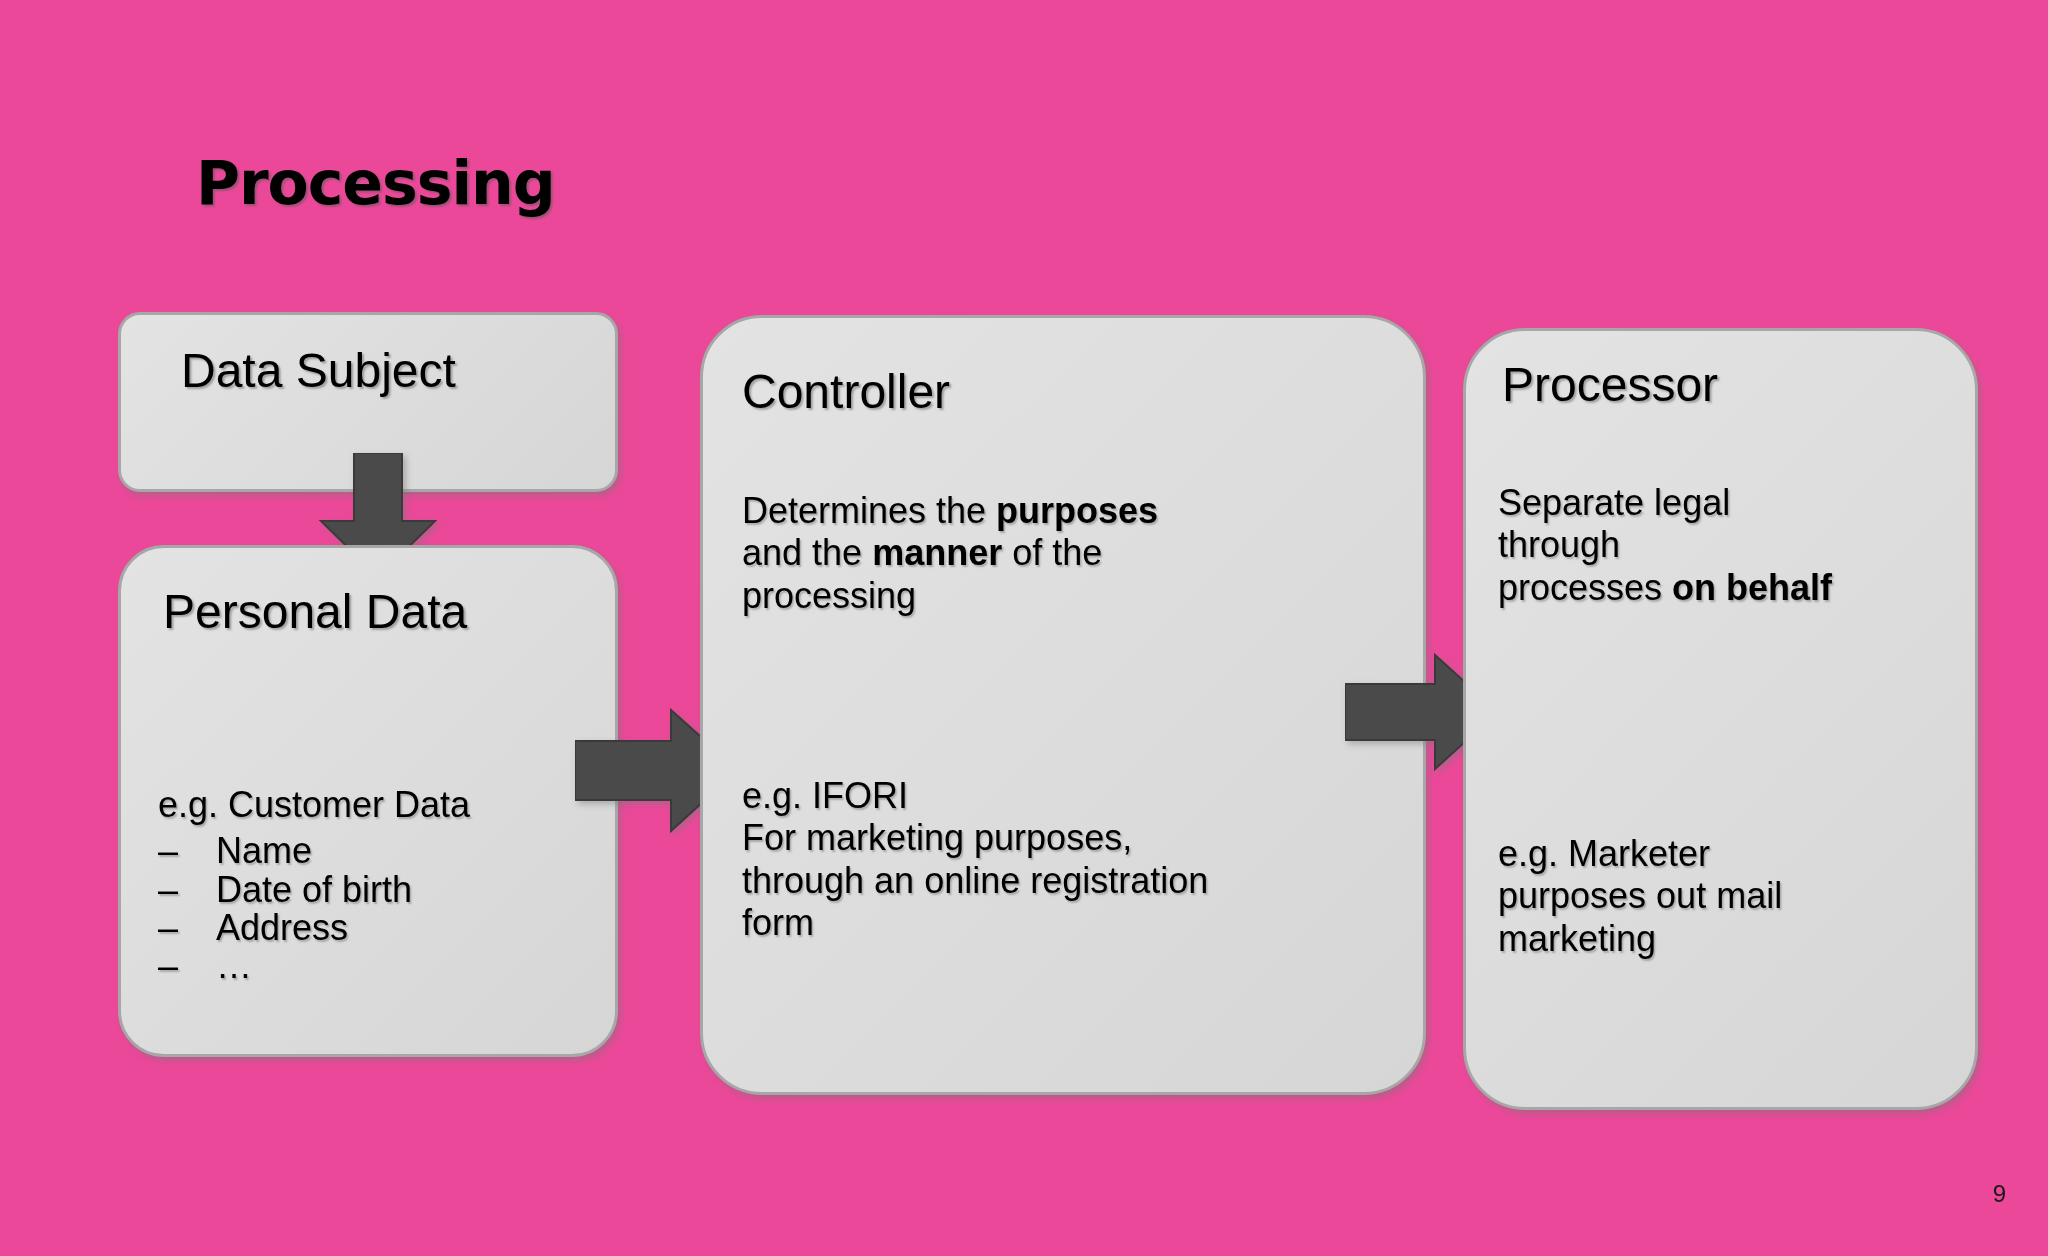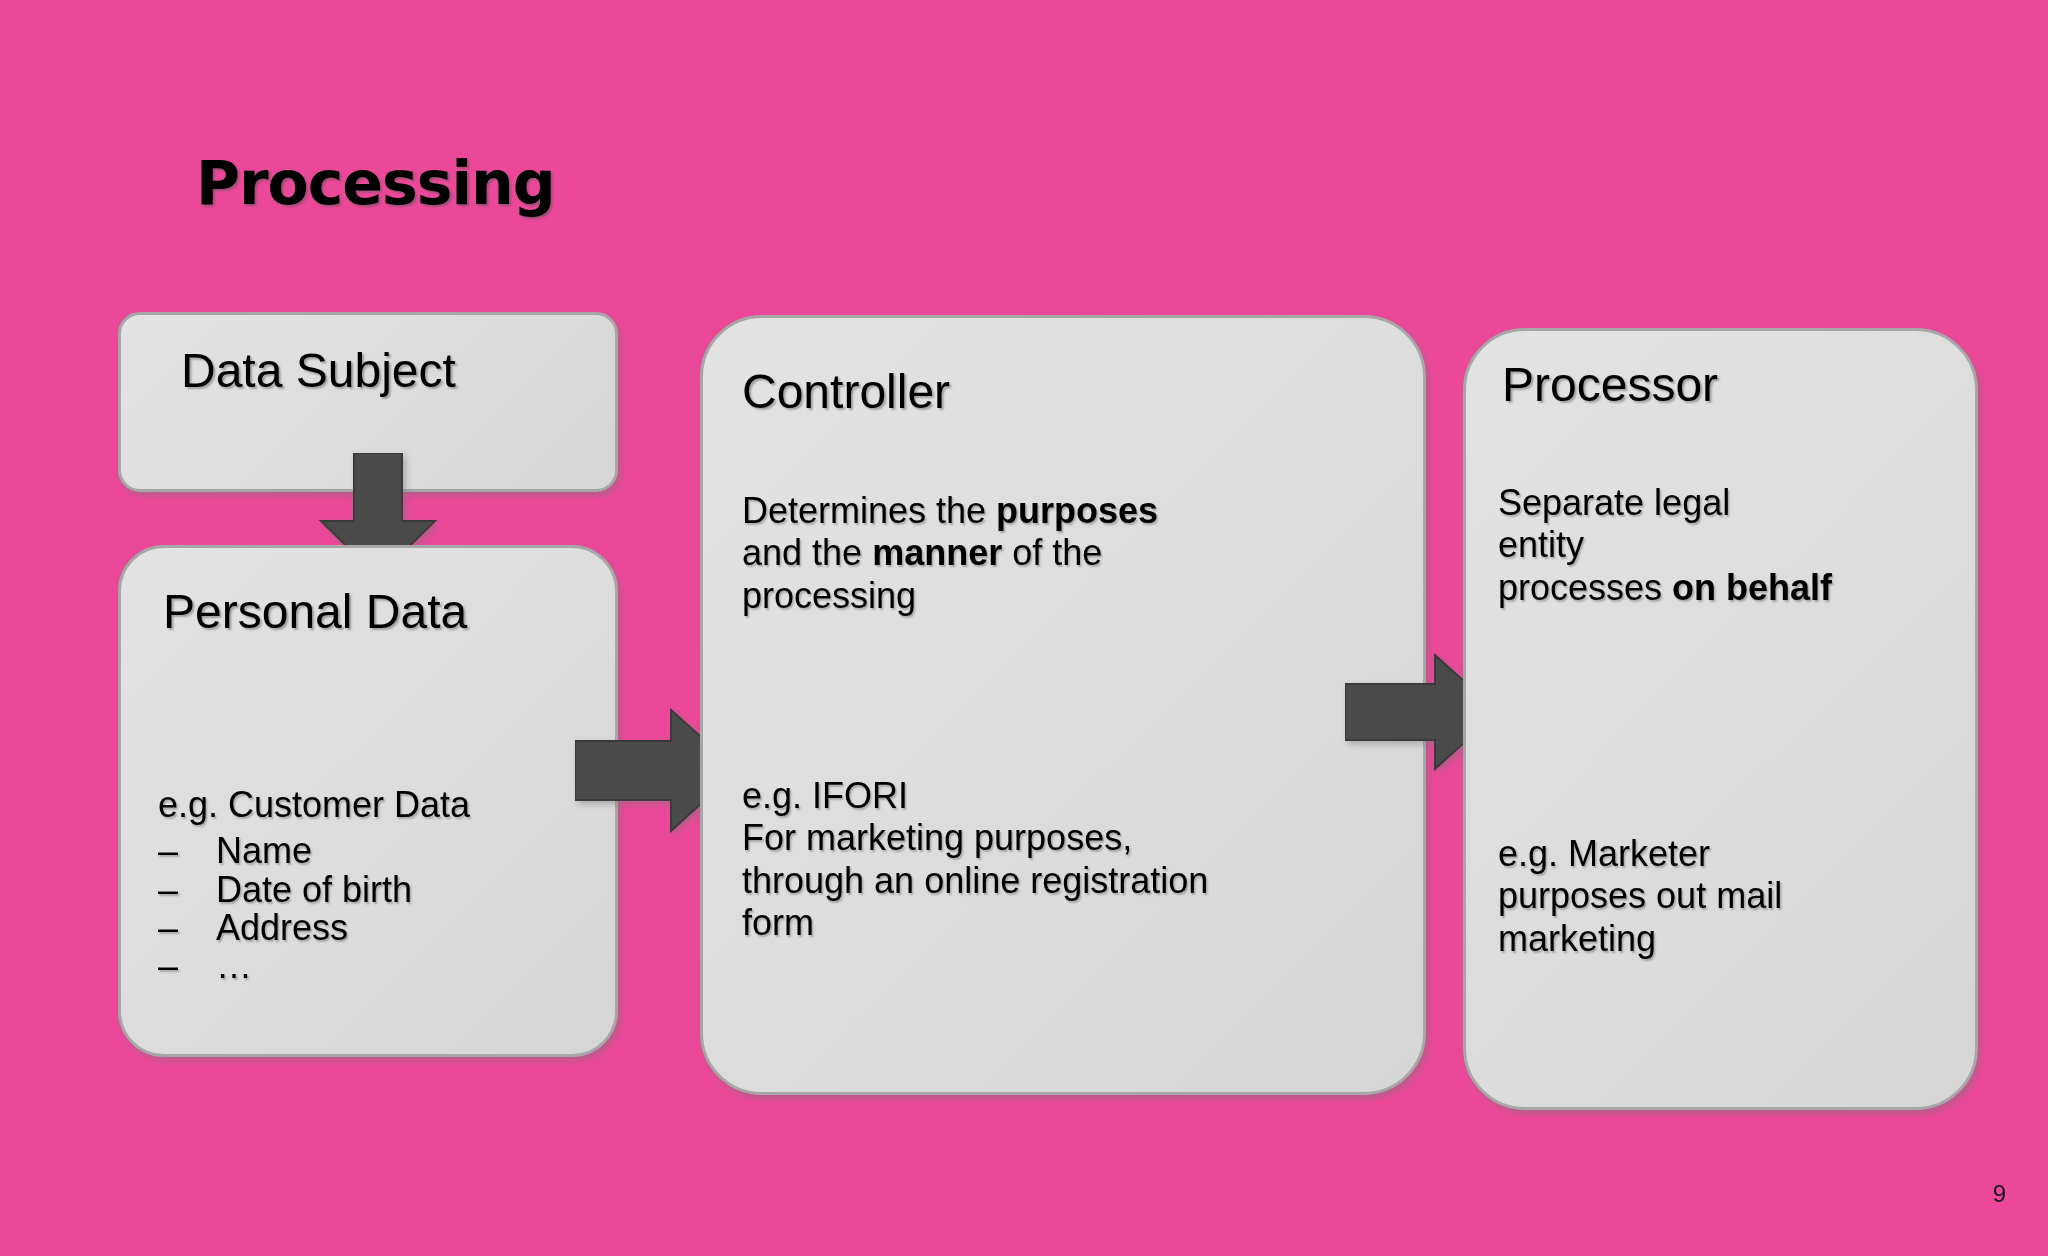--- a/index.html
+++ b/index.html
@@ -214,21 +214,21 @@
 
   <svg class="arrow" id="arrow-right-2" viewBox="0 0 155 118">
     <polygon points="0,31 90,31 90,2 153,59 90,116 90,87 0,87" fill="#4a4a4a" stroke="#3a3a3a" stroke-width="2"></polygon>
   </svg>
 
   <div class="box" id="box-processor"></div>
   <div class="box-heading" id="heading-processor">Processor</div>
 
   <div class="box-body" id="body-processor-1">
     <span class="body-line">Separate legal</span>
-    <span class="body-line">entity</span>
+    <span class="body-line">through</span>
     <span class="body-line"><span>processes </span><b>on behalf</b></span>
   </div>
 
   <div class="box-body" id="body-processor-2">
     <span class="body-line">e.g. Marketer</span>
     <span class="body-line">purposes out mail</span>
     <span class="body-line">marketing</span>
   </div>
 
   <div id="page-number">9</div>

